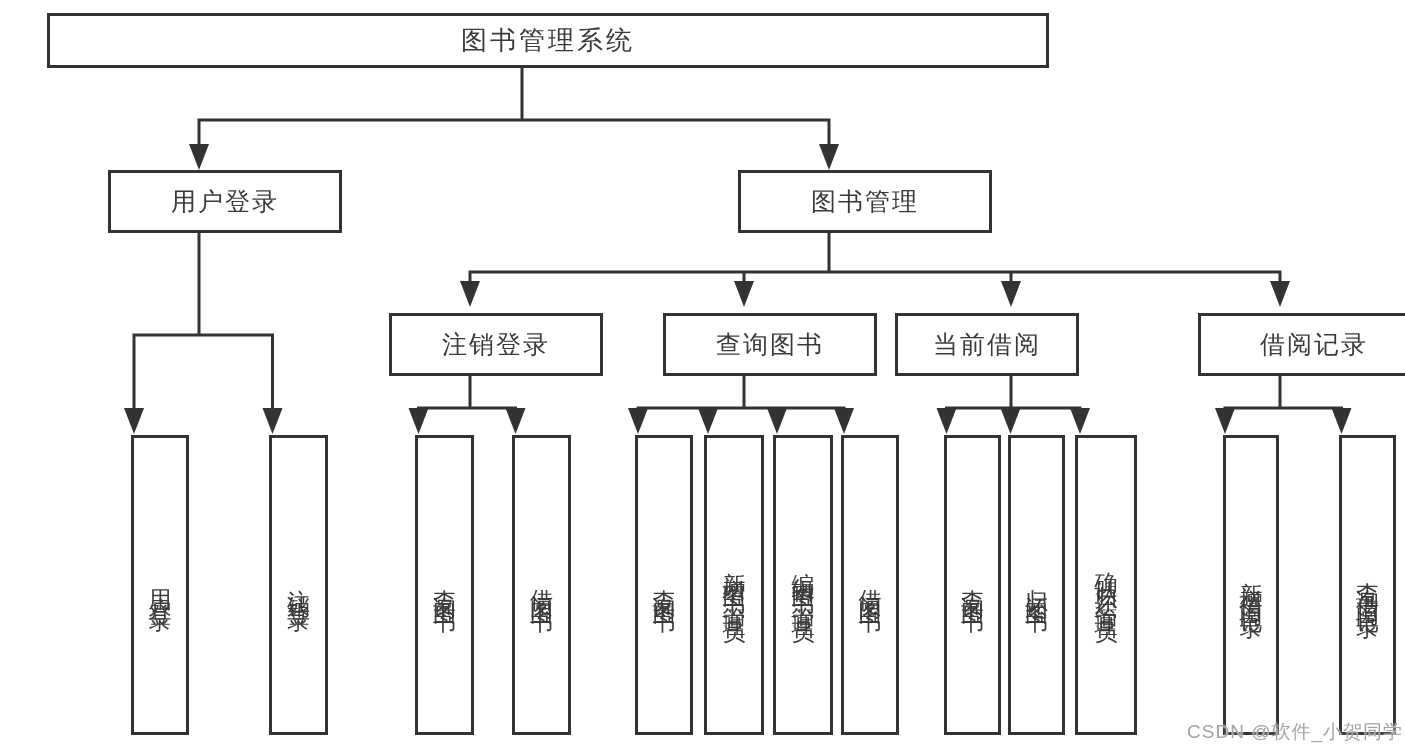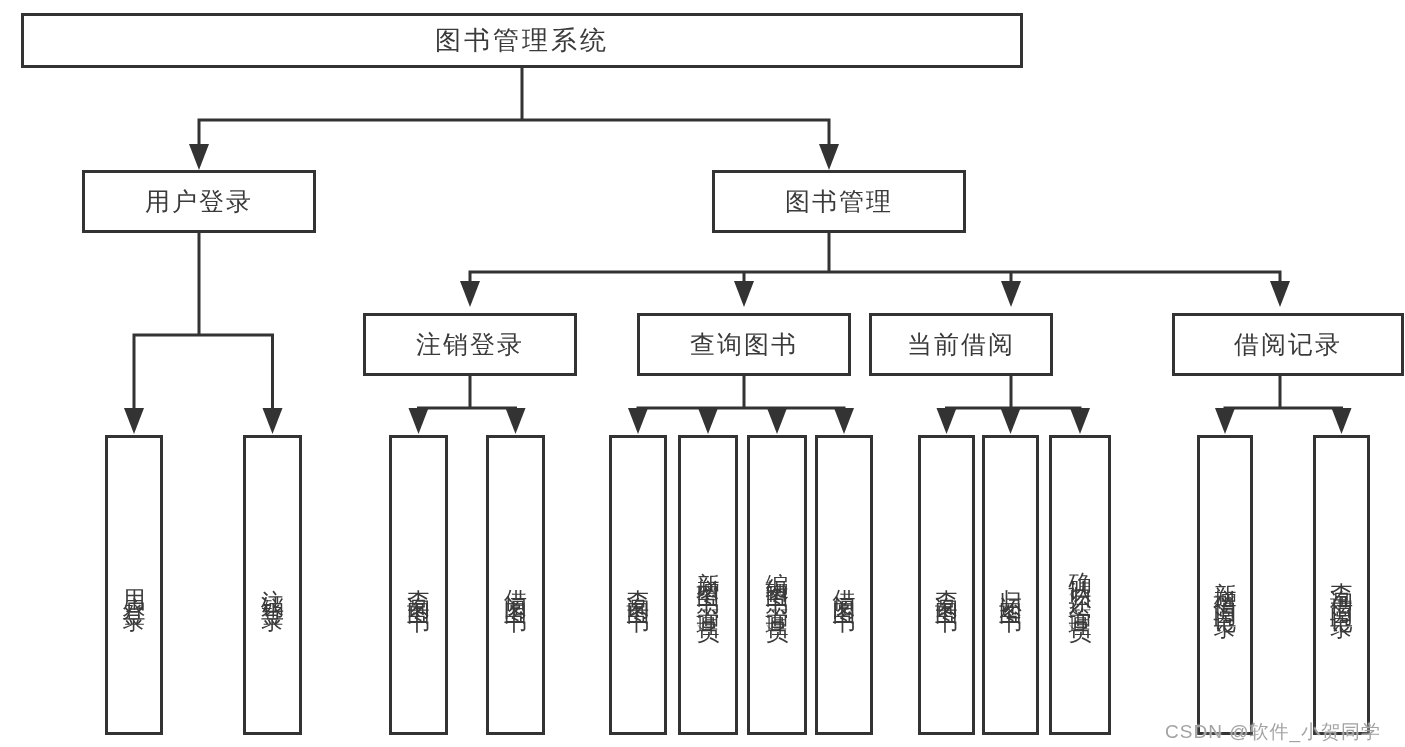--- a/index.html
+++ b/index.html
@@ -21,40 +21,41 @@
     position: absolute;
     box-sizing: border-box;
     border: 3px solid #333333;
     background: #ffffff;
     color: #3a3a3a;
     display: flex;
     align-items: center;
     justify-content: center;
     text-align: center;
     z-index: 2;
+    margin-left: 26px;
   }
   .hbox {
     font-size: 25px;
     letter-spacing: 2px;
     white-space: nowrap;
   }
   .hbox.title {
     font-size: 26px;
     letter-spacing: 3px;
   }
   .vbox {
     writing-mode: vertical-rl;
     text-orientation: mixed;
     font-size: 23px;
     letter-spacing: 7px;
     line-height: 1;
   }
   .watermark {
     position: absolute;
-    right: 24px;
+    right: 2px;
     bottom: 2px;
     font-size: 19px;
     letter-spacing: 1px;
     color: #a3a3a3;
     text-shadow: 0 0 2px #ffffff;
     white-space: nowrap;
     z-index: 3;
   }
 </style>
 </head>

